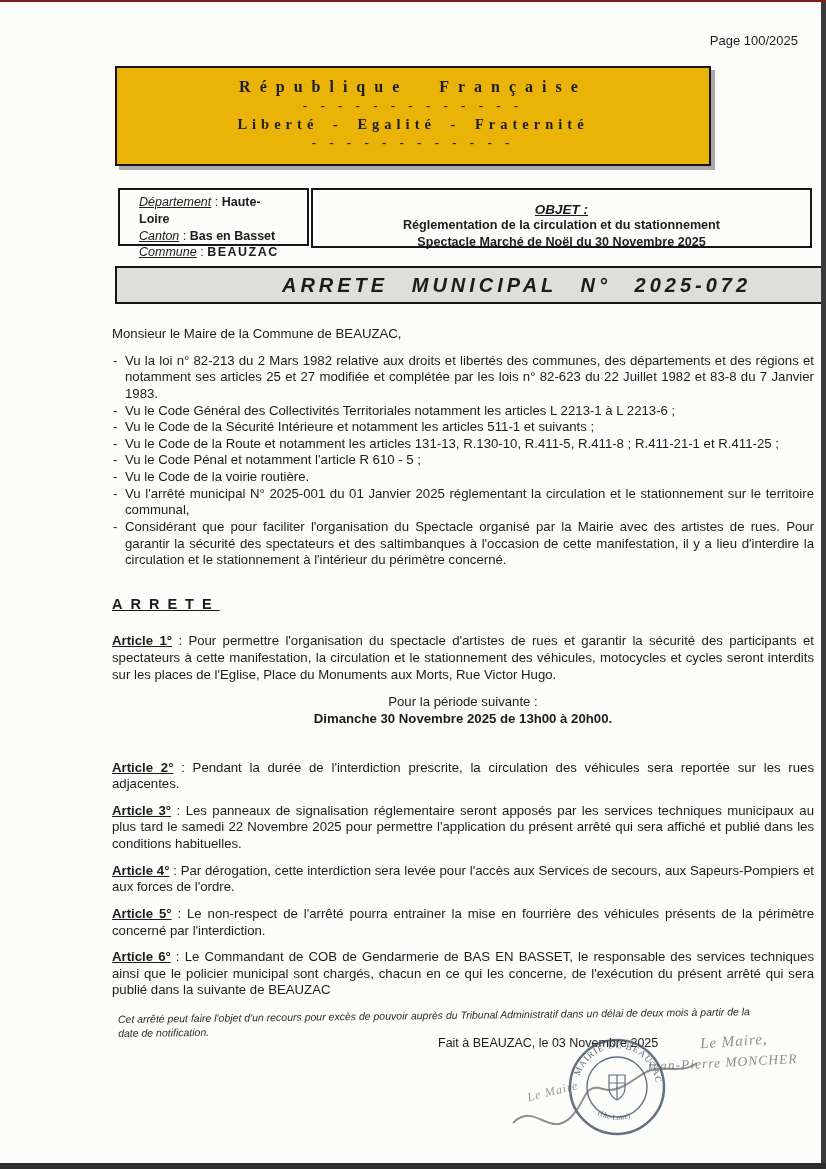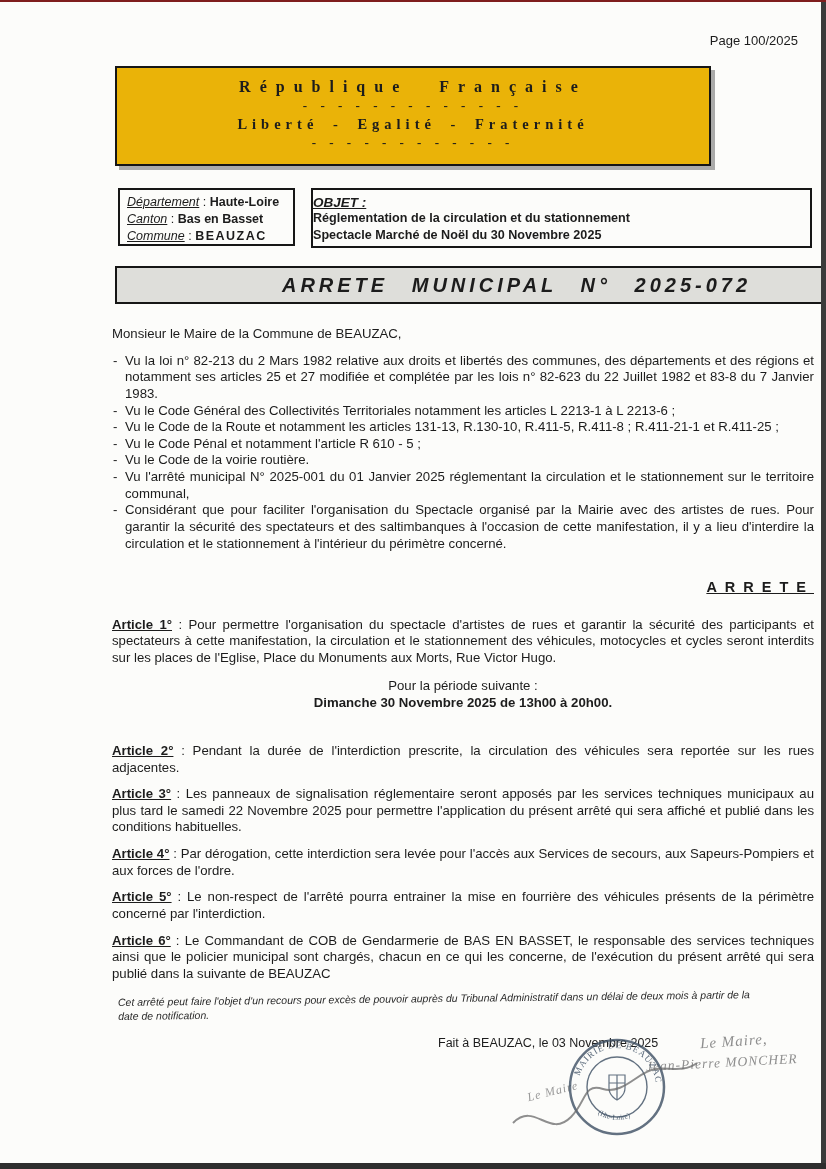--- a/index.html
+++ b/index.html
@@ -23,50 +23,50 @@
     box-shadow:4px 4px 0 rgba(70,70,70,0.45);
     text-align:center; font-family:"Liberation Serif", serif; font-weight:bold;
     padding-top:10px;
   }
   .republic-line { font-size:16px; letter-spacing:9px; word-spacing:18px; }
   .motto-line    { font-size:14.5px; letter-spacing:5px; word-spacing:6px; margin-top:3px; }
   .dash-line     { font-size:13px; letter-spacing:5px; line-height:15px; margin-top:2px; }
 
   
   .admin-box {
-    position:absolute; left:118px; top:186px; width:177px; height:58px;
-    border:2px solid #161616; padding:4px 7px;
+    position:absolute; left:118px; top:186px; width:191px; height:58px;
+    border:2px solid #161616; padding:4px 19px;
     font-size:12.5px; line-height:1.34;
   }
   .admin-label { font-style:italic; text-decoration:underline; }
   .admin-value { font-weight:bold; }
   .admin-value.commune { letter-spacing:1.5px; }
 
   
   .objet-box {
     position:absolute; left:311px; top:186px; width:501px; height:60px;
-    border:2px solid #161616; padding-top:5px;
+    border:2px solid #161616; text-align:center; padding-top:12px;
   }
   .objet-title { font-weight:bold; font-style:italic; text-decoration:underline; font-size:13.5px; }
   .objet-line  { font-weight:bold; font-size:12.6px; line-height:1.38; }
 
   
   .title-box {
     position:absolute; left:115px; top:264px; width:803px; height:38px;
     background:#dededa; border:2px solid #161616;
     display:flex; align-items:center; justify-content:center;
   }
   .title-text { font-weight:bold; font-style:italic; font-size:20px; letter-spacing:4px; word-spacing:14px; }
 
   
   .doc-body { position:absolute; left:112px; top:324px; width:702px; font-size:13.2px; line-height:1.26; }
   .salutation { margin-bottom:10px; }
   .vu-item { position:relative; padding-left:13px; text-align:justify; }
   .vu-item::before { content:"-"; position:absolute; left:1px; top:0; }
-  .arrete-heading { text-align:right; margin:26px 0 20px; }
+  .arrete-heading { text-align:left; margin:26px 0 20px; }
   .arrete-heading span { font-weight:bold; font-size:14.5px; letter-spacing:8px; text-decoration:underline; }
   .article { text-align:justify; margin-bottom:10px; }
   .article-label { font-weight:bold; text-decoration:underline; }
   .period { text-align:center; margin:4px 0 32px; line-height:1.3; }
   .period-value { font-weight:bold; }
   .footnote {
     font-size:10.5px; font-style:italic; width:655px; margin:4px 0 0 6px;
     transform:rotate(-0.7deg); color:#2a2a2a; line-height:1.3;
   }
 
@@ -128,20 +128,21 @@
   <div class="title-box">
     <div class="title-text">ARRETE MUNICIPAL N° 2025-072</div>
   </div>
 
   <div class="doc-body">
     <p class="salutation">Monsieur le Maire de la Commune de BEAUZAC,</p>
 
     <div>
       <div class="vu-item">Vu la loi n° 82-213 du 2 Mars 1982 relative aux droits et libertés des communes, des départements et des régions et notamment ses articles 25 et 27 modifiée et complétée par les lois n° 82-623 du 22 Juillet 1982 et 83-8 du 7 Janvier 1983.</div>
       <div class="vu-item">Vu le Code Général des Collectivités Territoriales notamment les articles L 2213-1 à L 2213-6 ;</div>
+      <div class="vu-item">Vu le Code de la Sécurité Intérieure et notamment les articles 511-1 et suivants ;</div>
       <div class="vu-item">Vu le Code de la Route et notamment les articles 131-13, R.130-10, R.411-5, R.411-8 ; R.411-21-1 et R.411-25 ;</div>
       <div class="vu-item">Vu le Code Pénal et notamment l'article R 610 - 5 ;</div>
       <div class="vu-item">Vu le Code de la voirie routière.</div>
       <div class="vu-item">Vu l'arrêté municipal N° 2025-001 du 01 Janvier 2025 réglementant la circulation et le stationnement sur le territoire communal,</div>
       <div class="vu-item">Considérant que pour faciliter l'organisation du Spectacle organisé par la Mairie avec des artistes de rues. Pour garantir la sécurité des spectateurs et des saltimbanques à l'occasion de cette manifestation, il y a lieu d'interdire la circulation et le stationnement à l'intérieur du périmètre concerné.</div>
     </div>
 
     <div class="arrete-heading">
       <span>ARRETE</span>
     </div>

